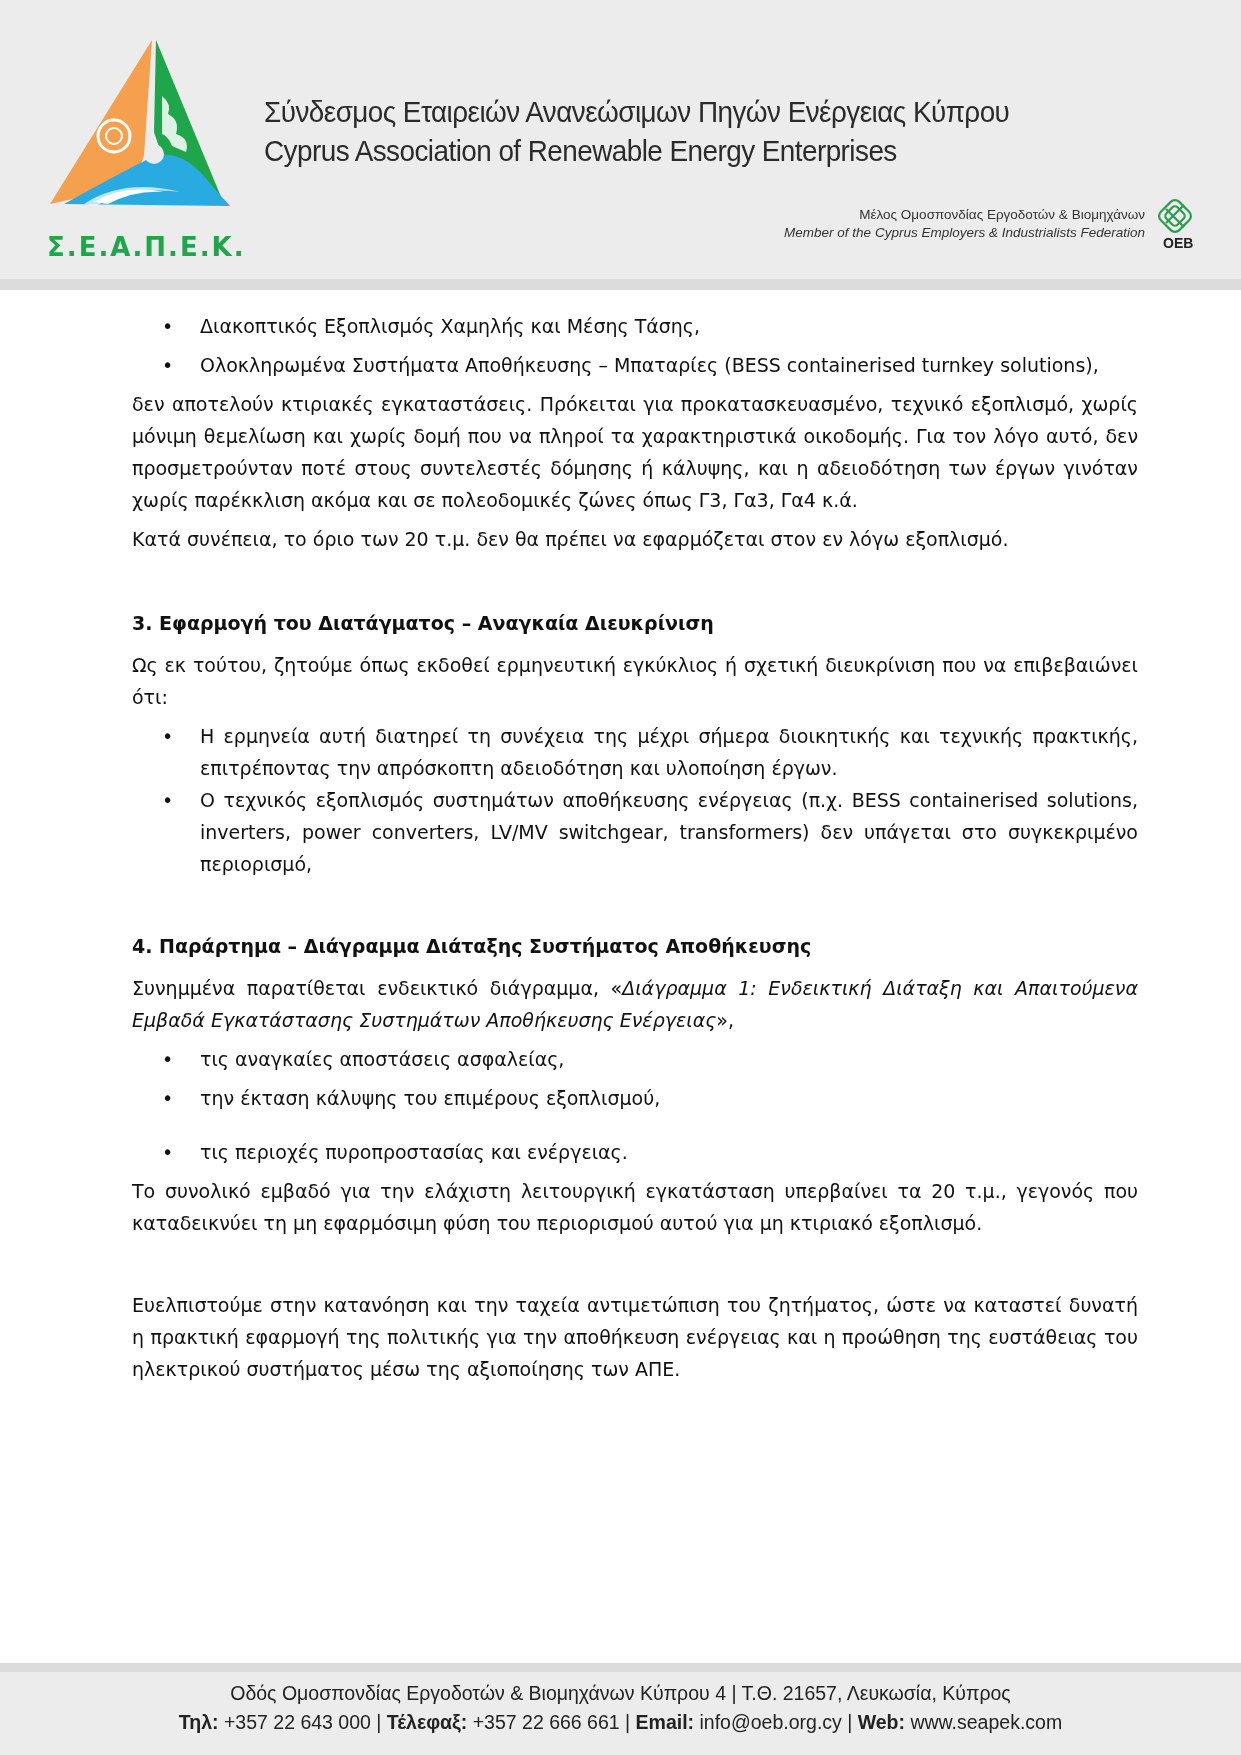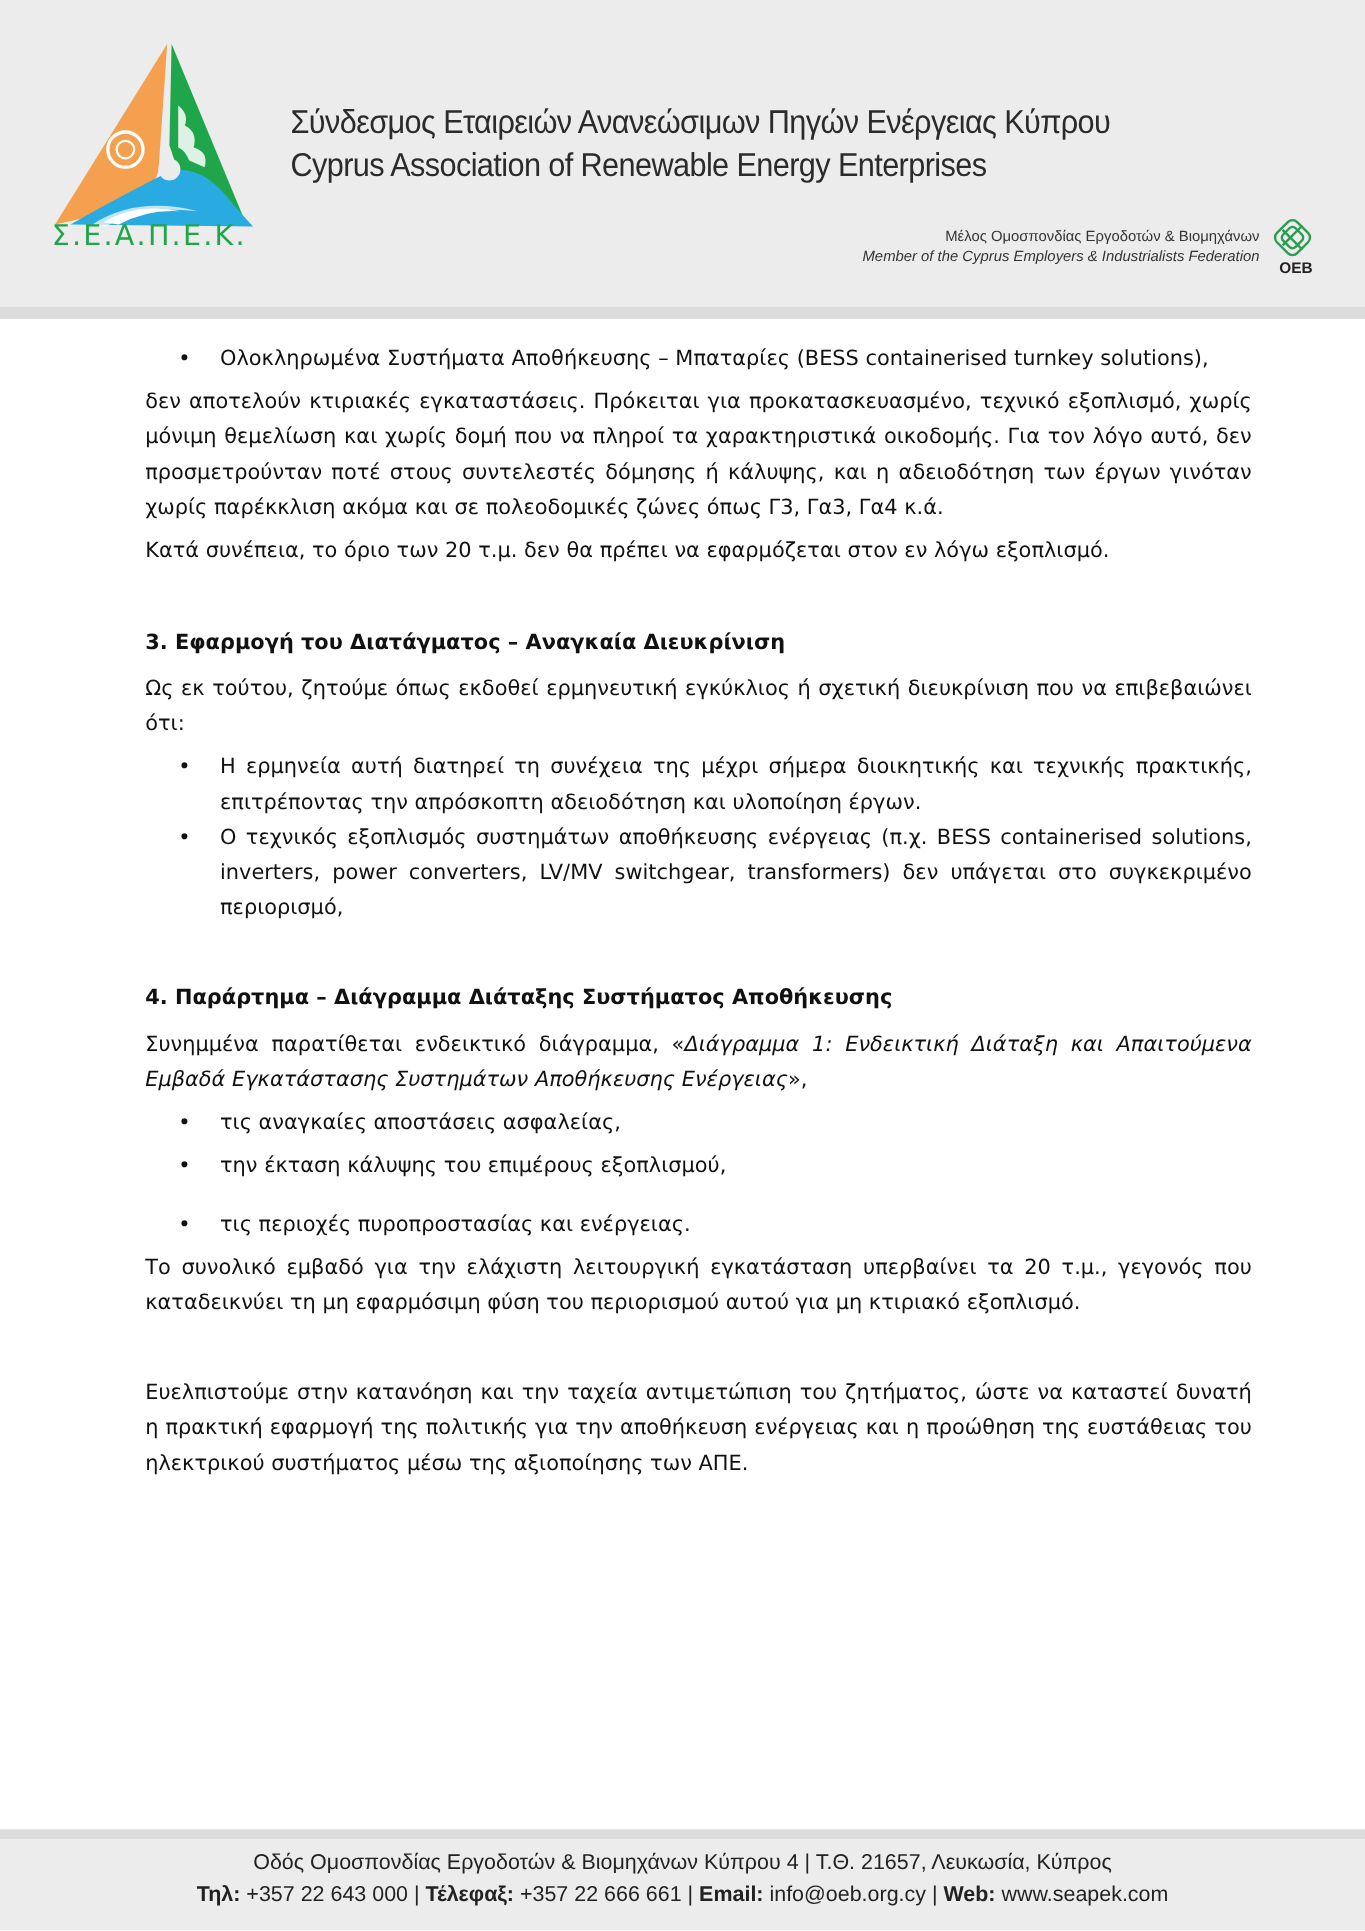--- a/index.html
+++ b/index.html
@@ -12,22 +12,22 @@
   .header {
     position: absolute; left: 0; top: 0; width: 1241px; height: 279px;
     background: #ececec;
   }
   .header-stripe {
     position: absolute; left: 0; top: 279px; width: 1241px; height: 11px;
     background: #dcdcdc;
   }
   .logo { position: absolute; left: 44px; top: 36px; width: 220px; height: 210px; }
   .logo-acronym {
-    position: absolute; left: 47px; top: 200px;
-    font-family: "DejaVu Sans", sans-serif; font-weight: normal;
+    position: absolute; left: 47px; top: 232px;
+    font-family: "DejaVu Sans", sans-serif; font-weight: bold;
     font-size: 26px; letter-spacing: 2px; color: #1fa64a;
   }
   .org-title {
     position: absolute; left: 264px; top: 92px;
     font-family: "Liberation Sans", sans-serif; font-size: 30px; line-height: 39px;
     color: #2b2b2b; letter-spacing: -0.6px; transform: scaleX(0.93); transform-origin: left top;
   }
   .org-title div { white-space: nowrap; }
   .member {
     position: absolute; right: 96px; top: 206px; text-align: right;
@@ -106,20 +106,21 @@
       <rect x="15" y="11" width="16" height="16" rx="4" transform="rotate(45 23 19)"></rect>
       <path d="M14,12 L32,30 M32,8 L14,26"></path>
     </g>
   </svg>
   <div class="oeb-label">OEB</div>
 </div>
 <div class="header-stripe"></div>
 
 <div class="content">
   <ul class="bullets">
+    <li style="margin-bottom:7px;">Διακοπτικός Εξοπλισμός Χαμηλής και Μέσης Τάσης,</li>
     <li>Ολοκληρωμένα Συστήματα Αποθήκευσης – Μπαταρίες (BESS containerised turnkey solutions),</li>
   </ul>
   <p style="margin-top:7px;">δεν αποτελούν κτιριακές εγκαταστάσεις. Πρόκειται για προκατασκευασμένο, τεχνικό εξοπλισμό, χωρίς μόνιμη θεμελίωση και χωρίς δομή που να πληροί τα χαρακτηριστικά οικοδομής. Για τον λόγο αυτό, δεν προσμετρούνταν ποτέ στους συντελεστές δόμησης ή κάλυψης, και η αδειοδότηση των έργων γινόταν χωρίς παρέκκλιση ακόμα και σε πολεοδομικές ζώνες όπως Γ3, Γα3, Γα4 κ.ά.</p>
   <p style="margin-top:7px;">Κατά συνέπεια, το όριο των 20 τ.μ. δεν θα πρέπει να εφαρμόζεται στον εν λόγω εξοπλισμό.</p>
 
   <h3 style="margin-top:52px;">3. Εφαρμογή του Διατάγματος – Αναγκαία Διευκρίνιση</h3>
   <p style="margin-top:10px;">Ως εκ τούτου, ζητούμε όπως εκδοθεί ερμηνευτική εγκύκλιος ή σχετική διευκρίνιση που να επιβεβαιώνει ότι:</p>
   <ul class="bullets" style="margin-top:7px;">
     <li>Η ερμηνεία αυτή διατηρεί τη συνέχεια της μέχρι σήμερα διοικητικής και τεχνικής πρακτικής, επιτρέποντας την απρόσκοπτη αδειοδότηση και υλοποίηση έργων.</li>
     <li style="margin-bottom:7px;">Ο τεχνικός εξοπλισμός συστημάτων αποθήκευσης ενέργειας (π.χ. BESS containerised solutions, inverters, power converters, LV/MV switchgear, transformers) δεν υπάγεται στο συγκεκριμένο περιορισμό,</li>

